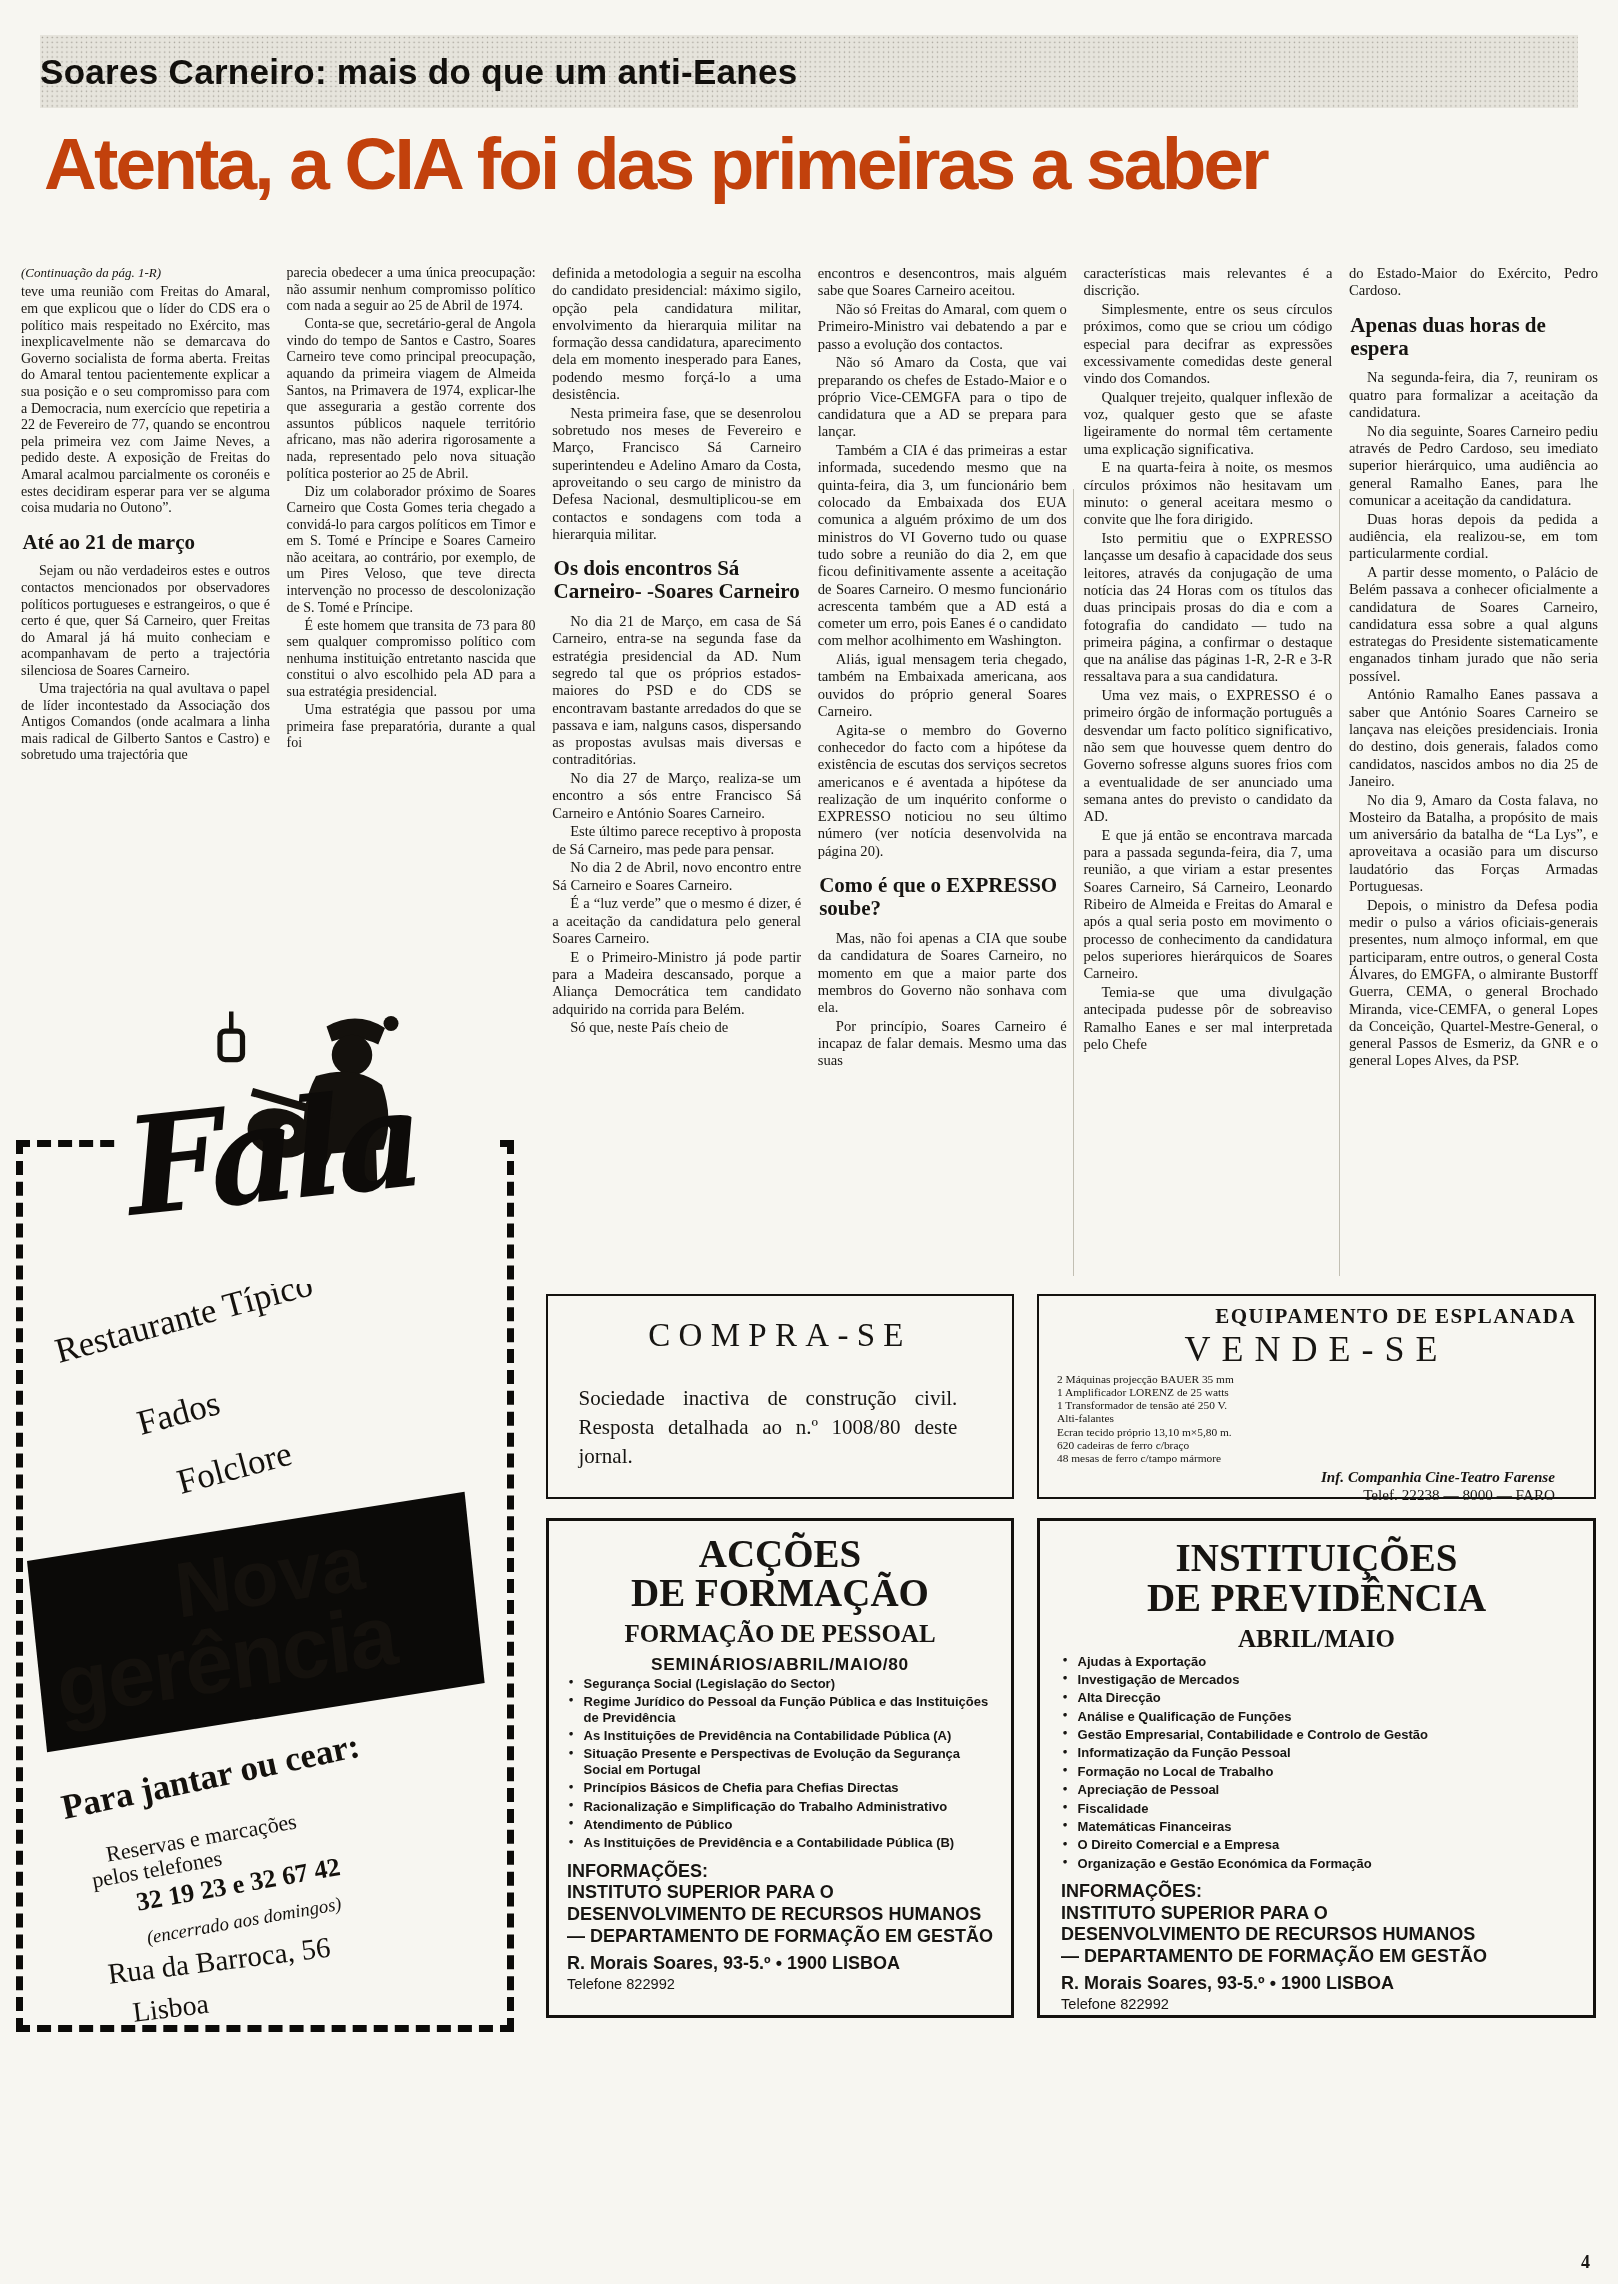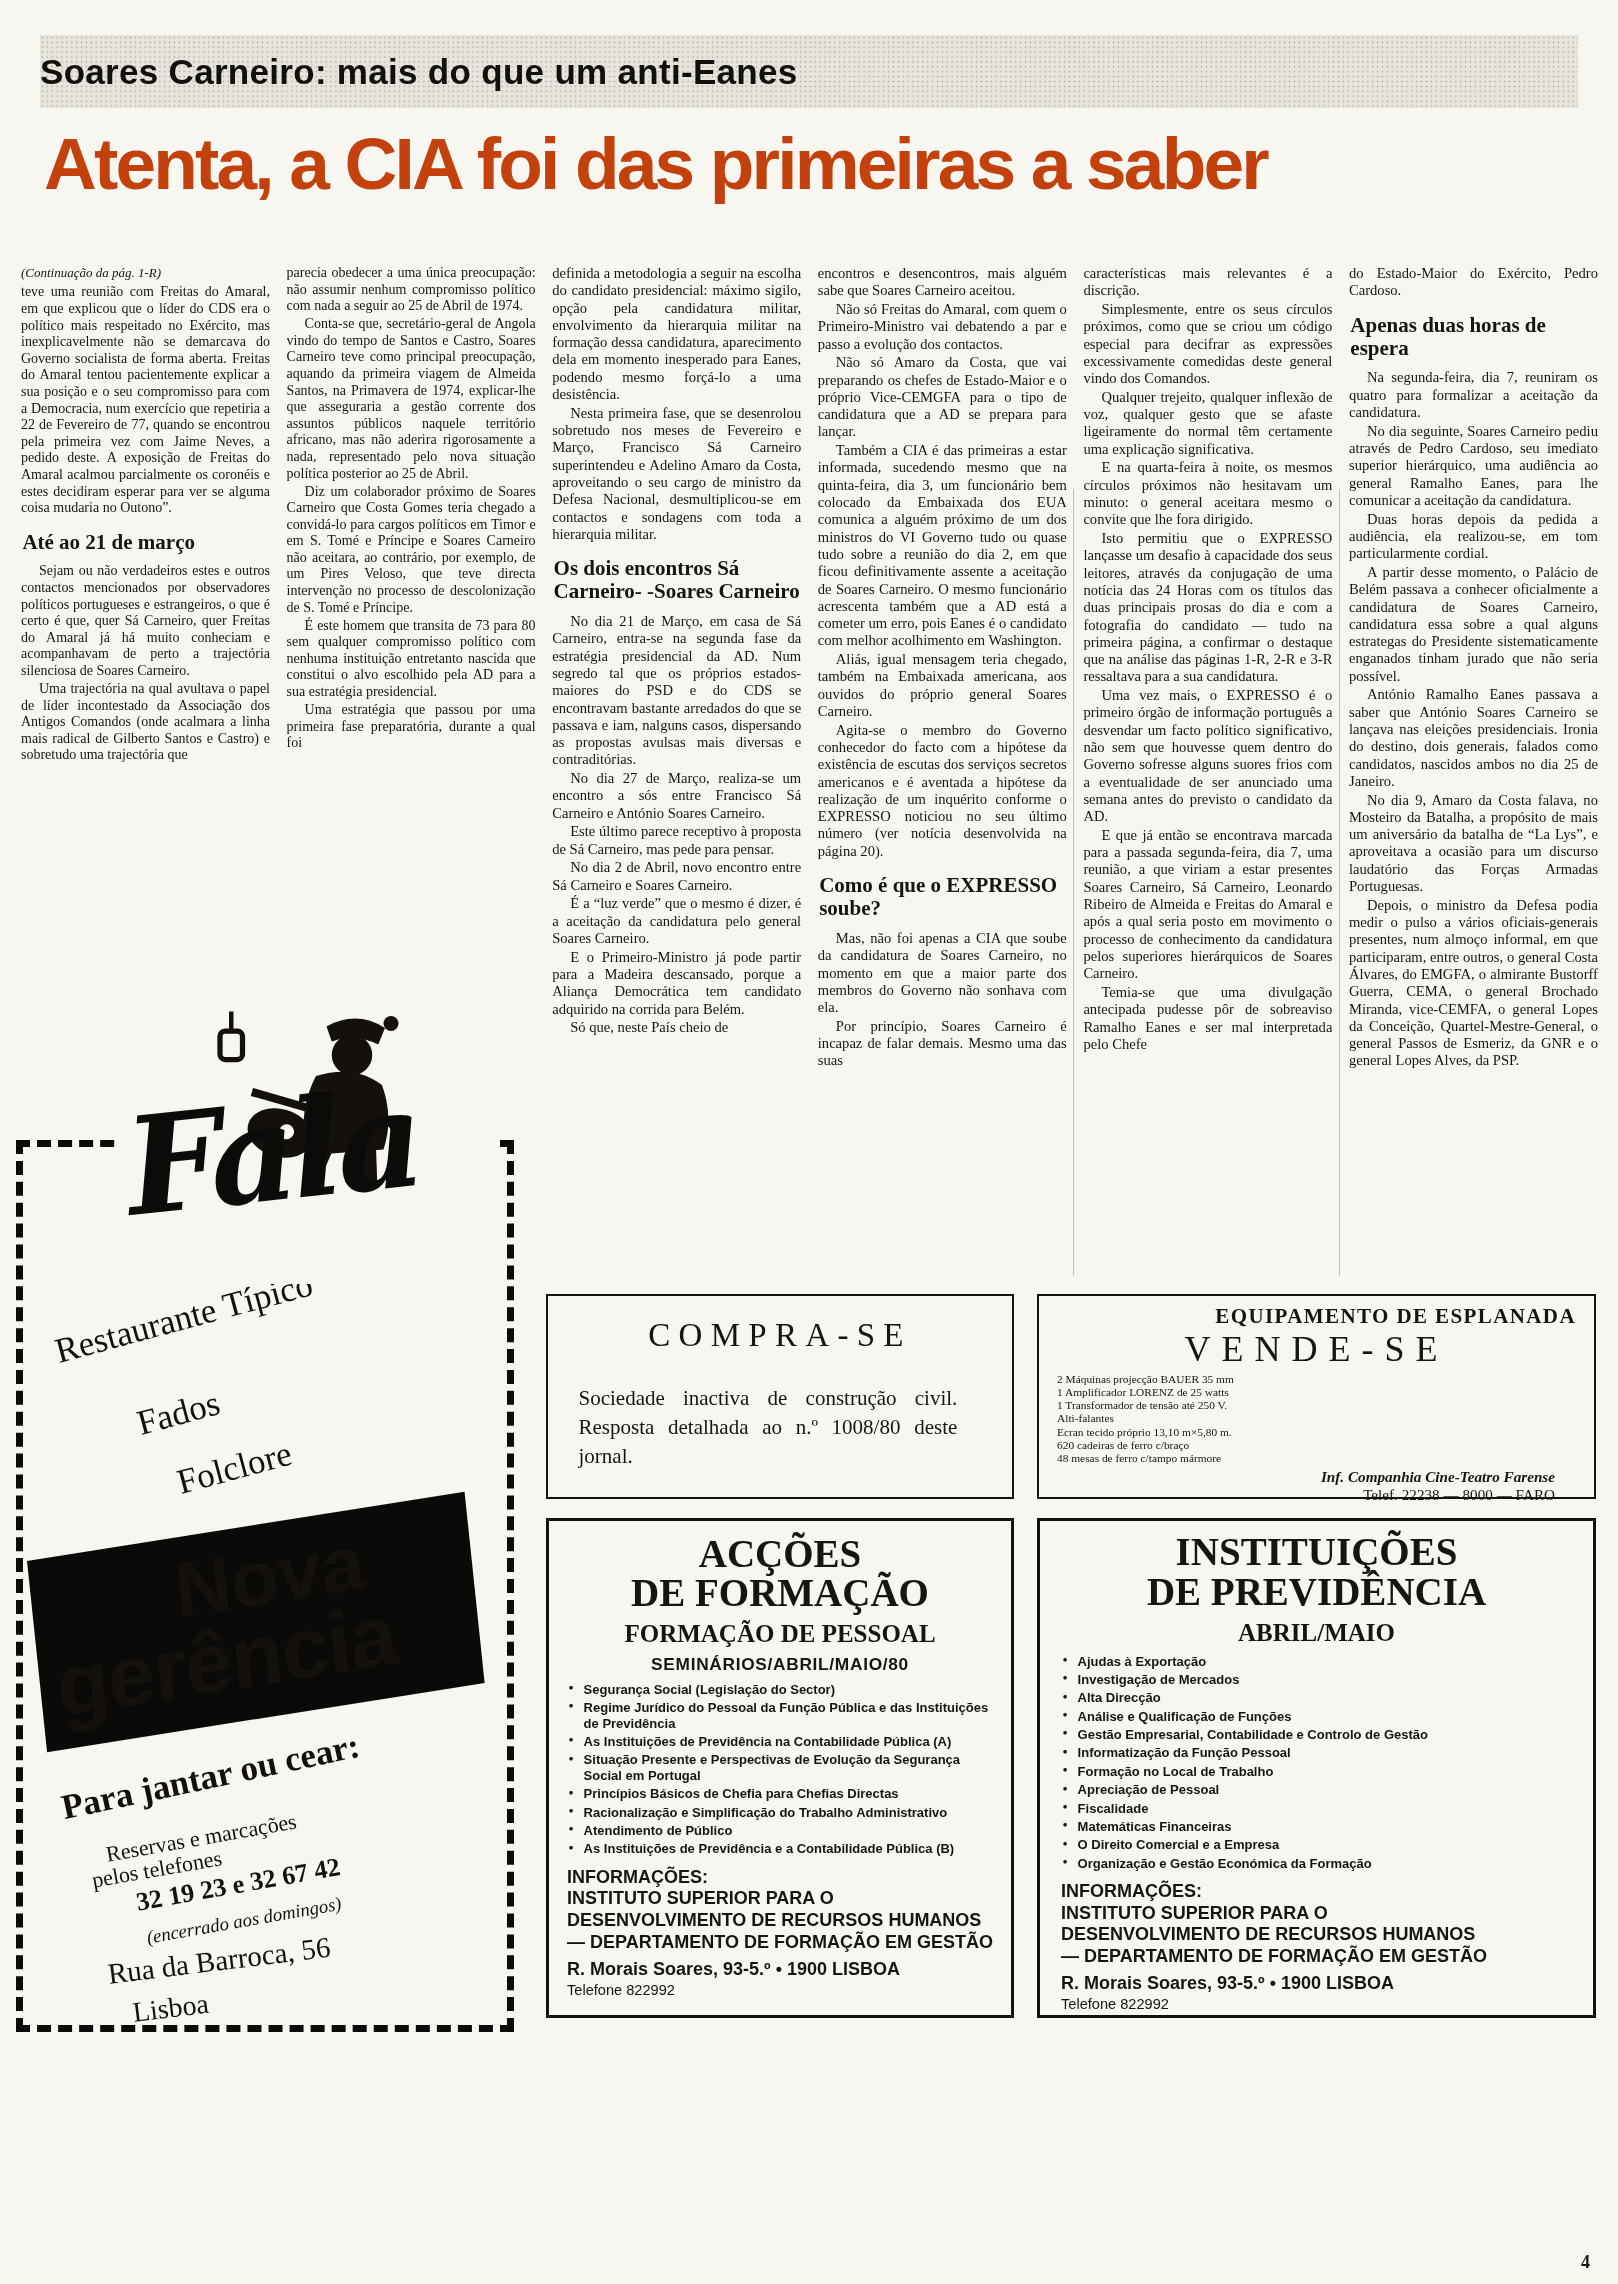--- a/index.html
+++ b/index.html
@@ -85,25 +85,25 @@
   .compra-body { font-size:21px; line-height:1.38; margin-top:30.5px; text-align:justify; width:94%; }
 
   .vende { left:1037px; top:1294px; width:559px; height:205px; padding:8.3px 18px; }
   .vende-kicker { text-align:right; font-weight:bold; font-size:21px; letter-spacing:1.4px; }
   .vende-title { text-align:center; font-size:36px; letter-spacing:11px; line-height:1.05; margin:1.4px 0 4.2px; }
   .vende-list { list-style:none; font-size:11.4px; line-height:1.16; }
   .vende-contact1 { text-align:right; font-weight:bold; font-size:15.2px; margin-top:2.8px; padding-right:21px;font-style:italic; }
   .vende-contact2 { text-align:right; font-size:15.2px; padding-right:21px; }
 
   .accoes { left:546px; top:1518px; width:468px; height:500px; border-width:3.5px; padding:12.5px 18px; }
-  .previdencia { left:1037px; top:1518px; width:559px; height:500px; border-width:3.5px; padding:11px 21px; }
+  .previdencia { left:1037px; top:1518px; width:559px; height:500px; border-width:3.5px; padding:17px 21px; }
   .big-title { font-size:39px; font-weight:bold; text-align:center; line-height:1.02; }
   .ad-subtitle { text-align:center; font-weight:bold; font-size:25px; margin-top:7px; }
   .ad-kicker { text-align:center; font-weight:bold; font-size:17.3px; margin-top:5.5px; font-family:"Liberation Sans", sans-serif; letter-spacing:0.7px; }
-  .ad-list { list-style:none; margin-top:7px; font-family:"Liberation Sans", sans-serif; font-weight:bold; font-size:13px; line-height:1.2; }
+  .ad-list { list-style:none; margin-top:1px; font-family:"Liberation Sans", sans-serif; font-weight:bold; font-size:13px; line-height:1.2; }
   .ad-list li { position:relative; padding-left:16.6px; margin-bottom:2.8px; }
   .ad-list li::before { content:"●"; position:absolute; left:1.4px; top:1.4px; font-size:8.3px; }
   .info-label, .org-line, .ad-address { font-family:"Liberation Sans", sans-serif; font-weight:bold; font-size:18px; line-height:1.2; }
   .info-label { margin-top:9.7px; }
   .ad-address { margin-top:5.5px; }
   .ad-phone { font-family:"Liberation Sans", sans-serif; font-size:14.6px; margin-top:1.4px; }
 
   .page-mark { position:absolute; right:29px; bottom:11px; font-size:18px; font-weight:bold; }
 </style>
 </head>

